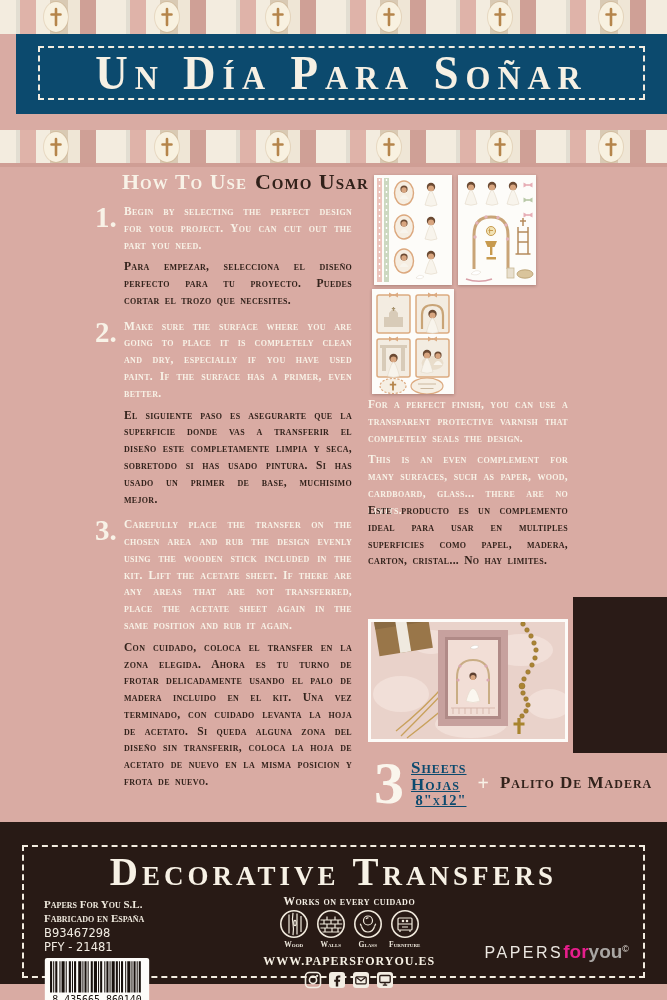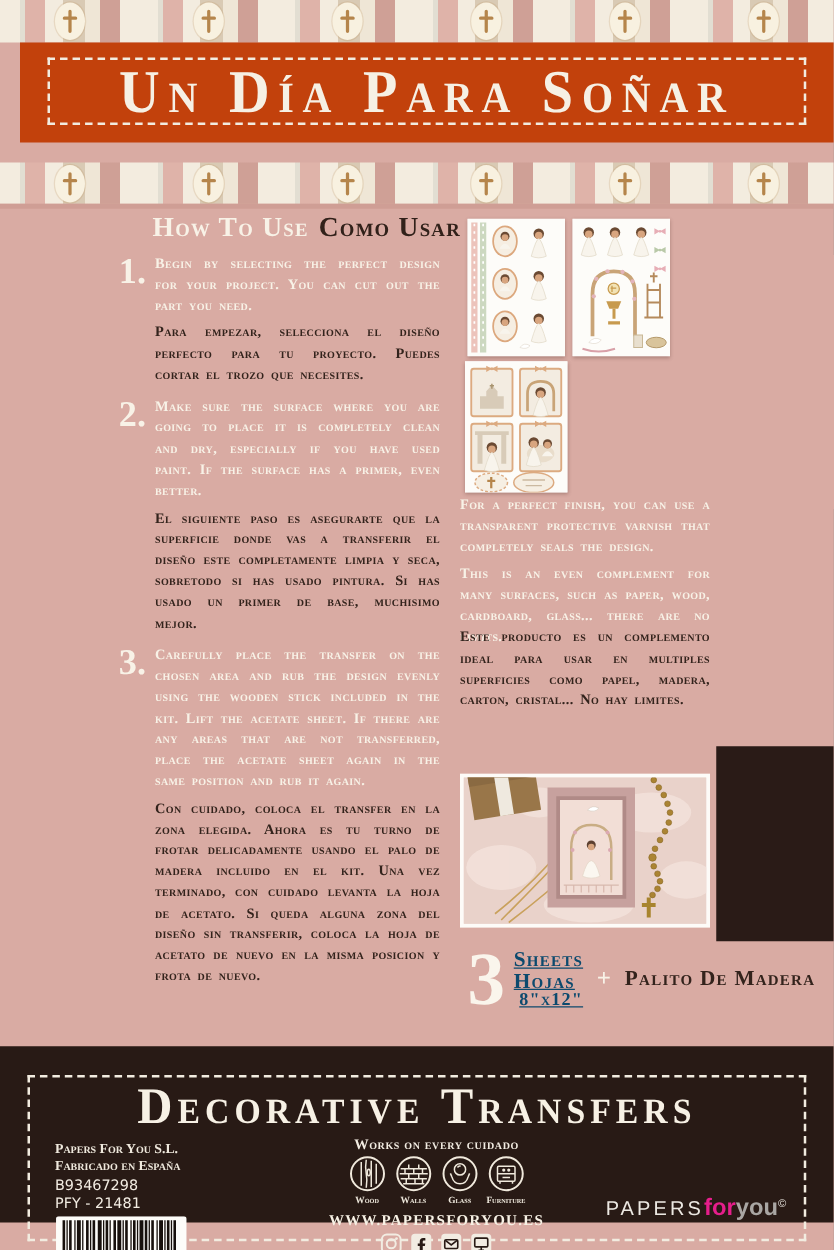--- a/index.html
+++ b/index.html
@@ -16,21 +16,21 @@
       #cfa096 80px,#cfa096 96px,#f3ecdf 96px,#f3ecdf 110px);
     display:flex; justify-content:space-around; align-items:center;
   }
   .band-top{ top:0; height:34px; }
   .band-mid{ top:130px; height:33px; }
   .oval{ width:24px; height:30px; background:#f8f1e0; border-radius:50%;
     display:flex; align-items:center; justify-content:center;
     box-shadow:0 0 0 1px rgba(185,140,80,.2); }
 
   
-  .black-band{ position:absolute; top:34px; left:16px; right:0; height:80px; background:#c2410c; }
+  .black-band{ position:absolute; top:34px; left:16px; right:0; height:80px; background:#0c4a6e; }
   .header-box{ position:absolute; left:22px; right:22px; top:12px; bottom:14px;
     border:2px dashed #f2ece0; display:flex; align-items:center; justify-content:center; }
   .main-title{ font-variant:small-caps; color:#f6f0e4; font-size:45px; font-weight:600;
     letter-spacing:7px; transform:scaleY(1.08); white-space:nowrap; }
 
   .main-top-edge{ position:absolute; top:163px; left:0; right:0; height:4px; background:#cf9e95; }
 
   
   .howto-heading{ position:absolute; left:122px; top:169px; font-size:22px; font-weight:700;
     font-variant:small-caps; letter-spacing:1px; white-space:nowrap; }
@@ -71,21 +71,21 @@
   .cl div{ font-variant:small-caps; font-weight:700; color:#0c4a6e; font-size:17px;
     line-height:1.02; letter-spacing:1px;text-decoration:underline; }
   .cl .size{ font-size:14.5px; text-align:right; }
   .plus{ color:#f8f2e7; font-size:20px; font-weight:700; margin:0 11px; }
   .stick div{ font-variant:small-caps; font-weight:700; font-size:17px; line-height:1.1;
     letter-spacing:1px; }
   .stick-en{ color:#faf5ec; }
   .stick-es{ color:#33231c; }
 
   
-  .footer{ position:absolute; top:822px; left:0; right:0; height:141px; background:#281a15;margin-top:15px; }
+  .footer{ position:absolute; top:822px; left:0; right:0; height:162px; background:#281a15; }
   .footer-box{ position:absolute; left:22px; right:22px; top:23px; height:133px;
     border:2px dashed #f2ece0; }
   .footer-title{ text-align:center; font-variant:small-caps; color:#f7f1e5; font-size:39px;
     font-weight:600; letter-spacing:4px; margin-top:1px; transform:scaleY(1.05); }
   .footer-row{ position:absolute; left:20px; right:14px; top:50px; bottom:3px;
     display:flex; justify-content:space-between; }
 
   .company-col{ width:170px; }
   .co-line{ font-variant:small-caps; font-weight:700; color:#efe9dd; font-size:11px; line-height:1.3; }
   .co-code{ font-family:"DejaVu Sans","Liberation Sans",sans-serif; color:#f2ece2;

